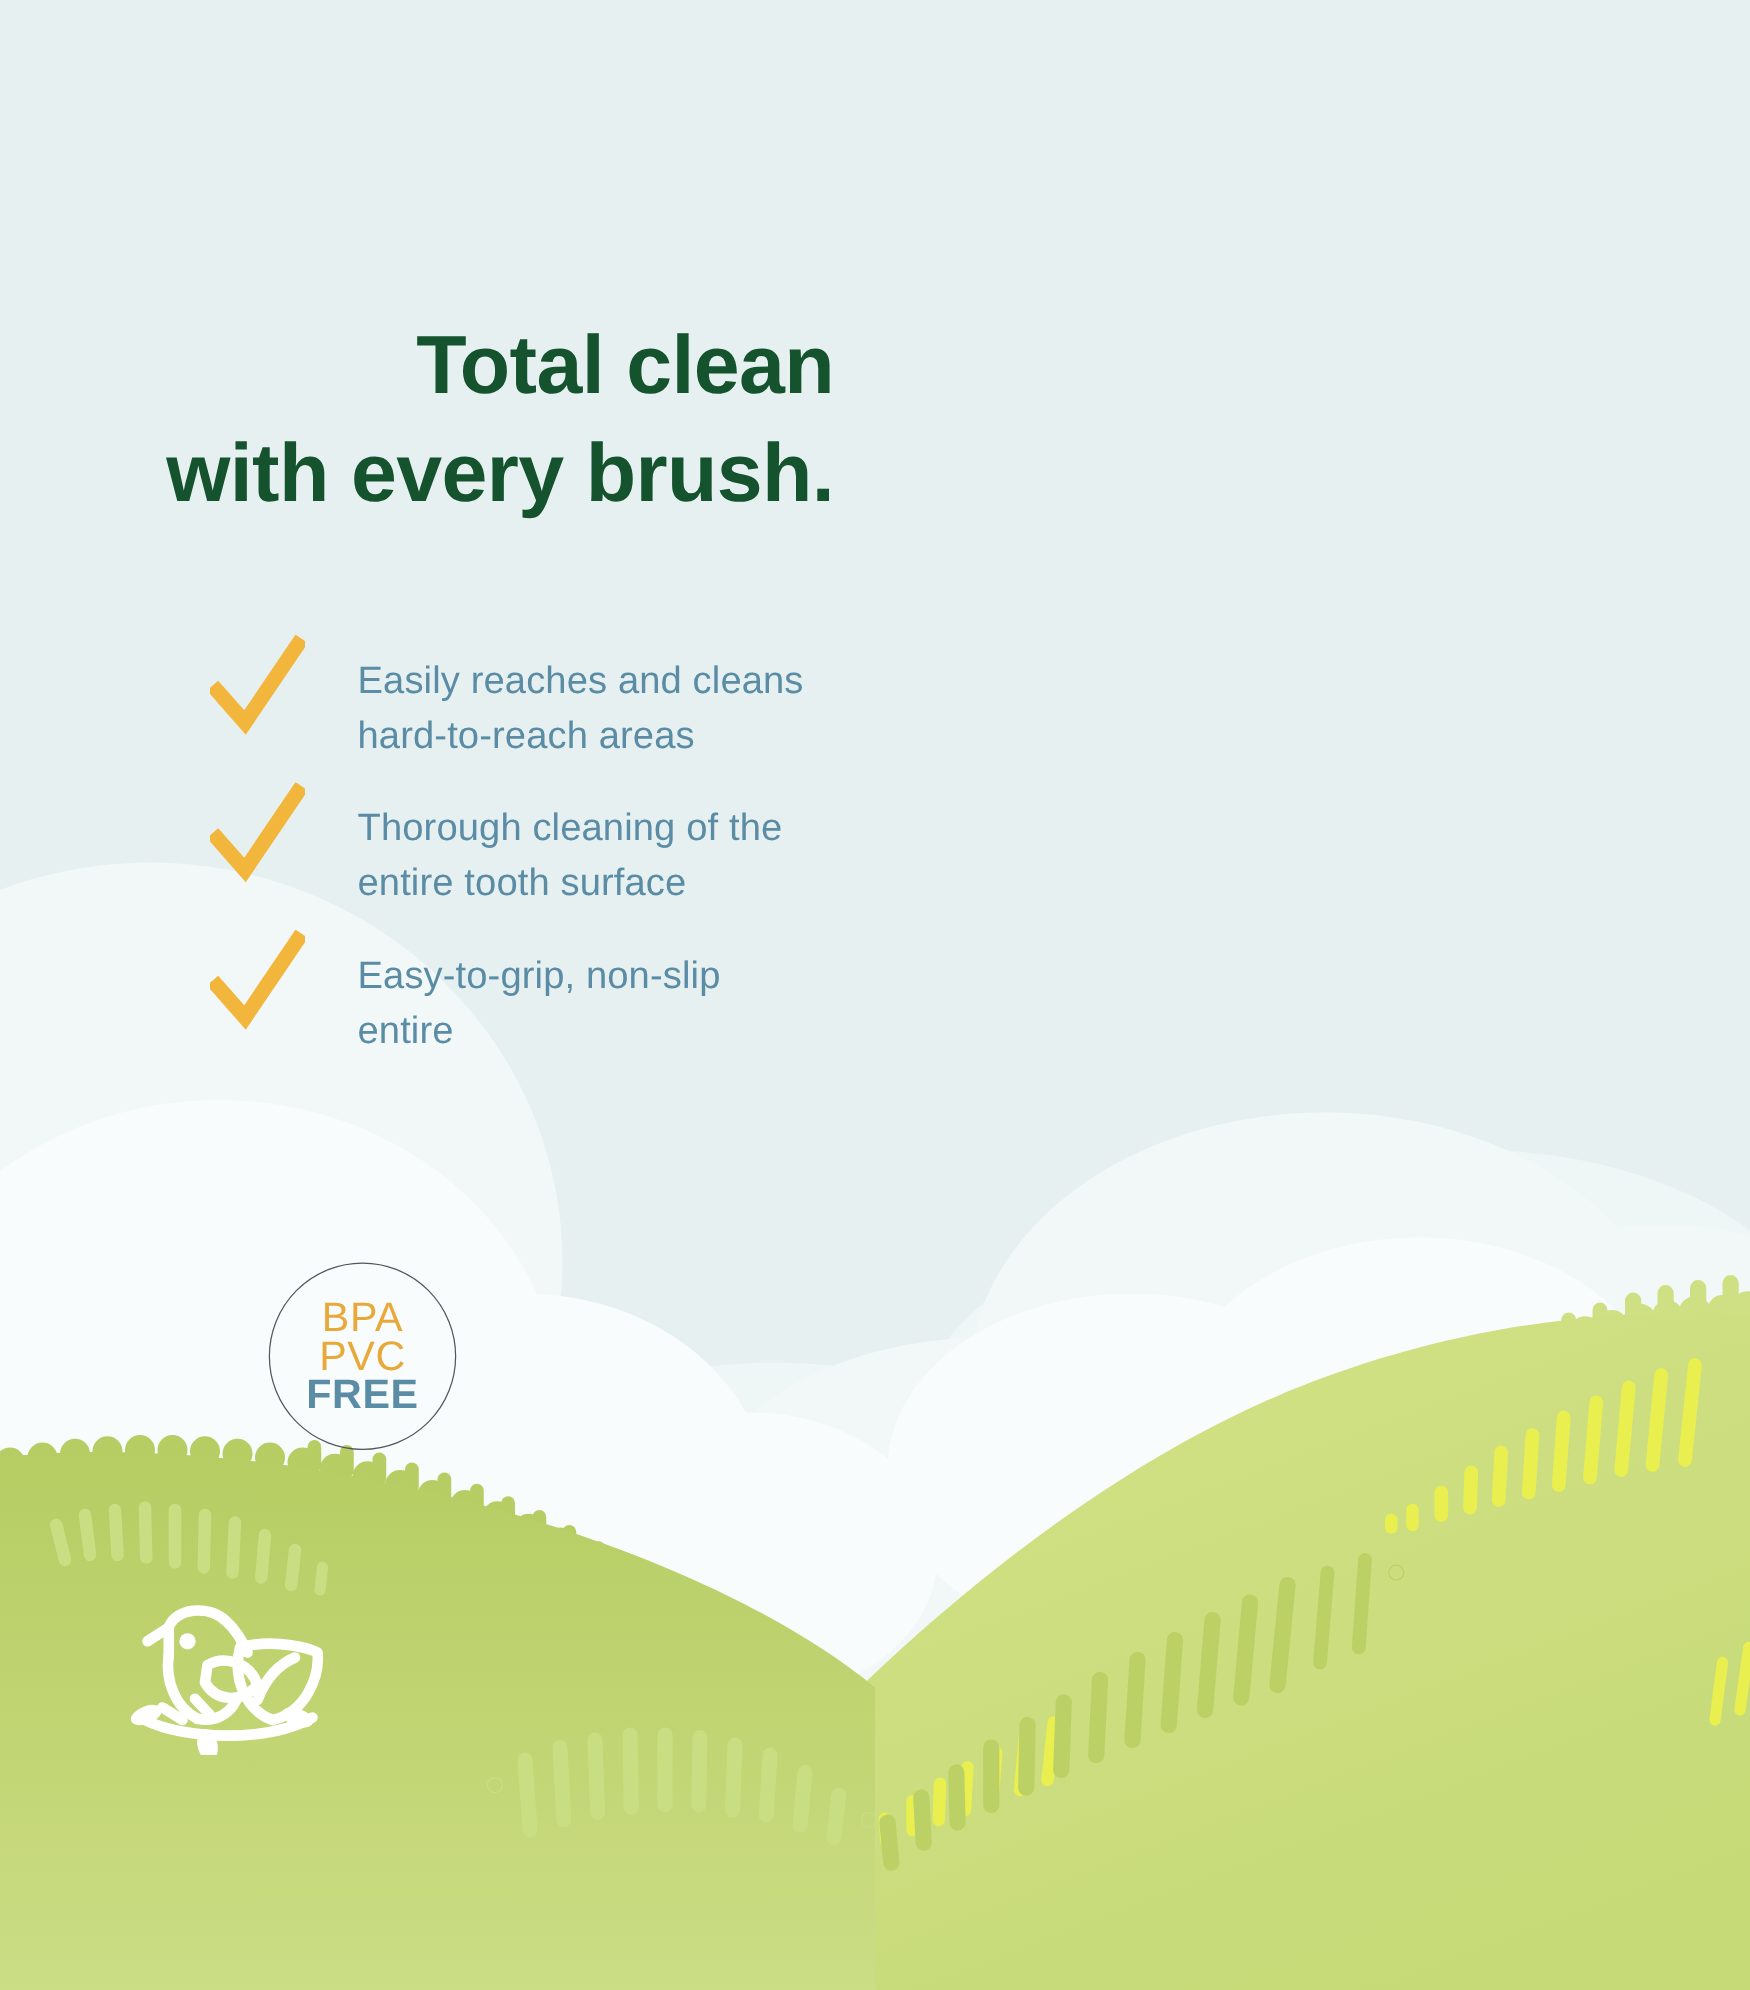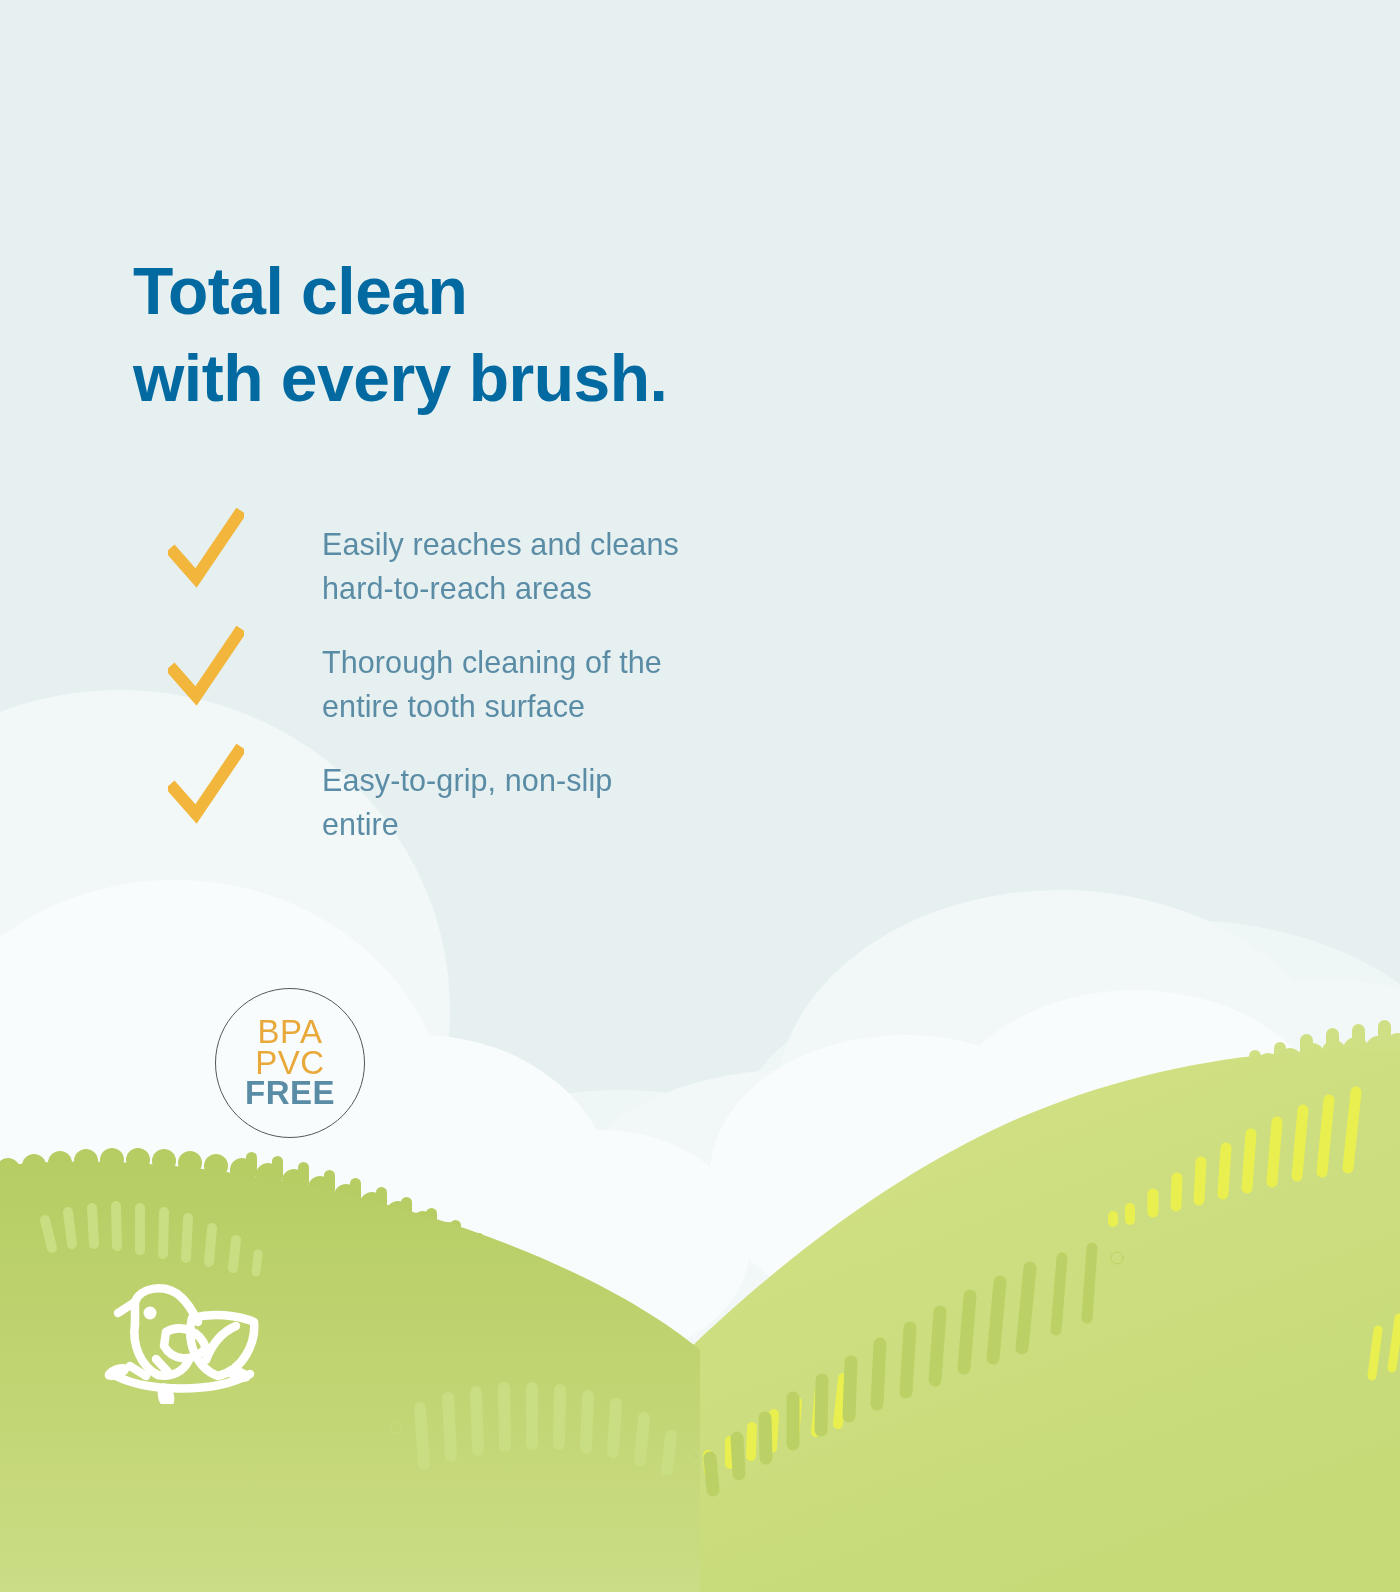--- a/index.html
+++ b/index.html
@@ -32,27 +32,28 @@
   #content {
     position: absolute;
     inset: 0;
     z-index: 5;
   }
 
   .headline {
     position: absolute;
     left: 133px;
     top: 248px;
-    color: #0369a1;
+    color: #14532d;
     font-size: 66px;
     font-weight: bold;
     line-height: 1.32;
     letter-spacing: -0.5px;
     white-space: pre-line;
     margin: 0;
+    text-align: right;
   }
 
   .features {
     position: absolute;
     left: 168px;
     top: 506px;
     width: 620px;
   }
 
   .feature-row {
@@ -68,28 +69,27 @@
   }
   .check-wrap svg { display: block; }
 
   .feature-text {
     color: #5b8ca6;
     font-size: 30.5px;
     line-height: 1.45;
     padding-top: 16px;
     white-space: pre-line;
     letter-spacing: 0.1px;
-    margin-left: 36px;
   }
 
   
   .badge {
     position: absolute;
     left: 215px;
-    top: 988px;
+    top: 1010px;
     width: 150px;
     height: 150px;
     border: 1.6px solid #52575c;
     border-radius: 50%;
     display: flex;
     flex-direction: column;
     align-items: center;
     justify-content: center;
     box-sizing: border-box;
   }

